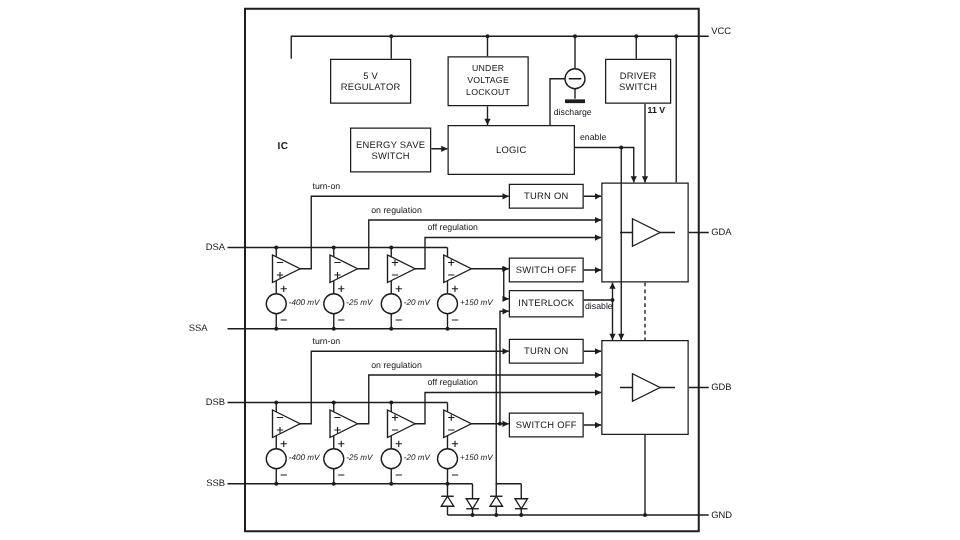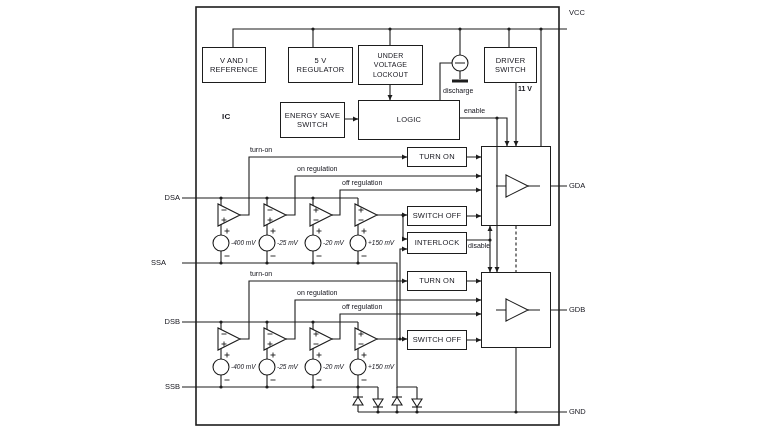--- a/index.html
+++ b/index.html
@@ -22,25 +22,21 @@
   svg .sym{stroke:#1d1d1d;stroke-width:1.1;fill:#fff;}
   svg .mark{stroke:#1d1d1d;stroke-width:.9;fill:none;}
   svg .ah{fill:#1d1d1d;stroke:none;}
   svg .dot{fill:#1d1d1d;stroke:none;}
 </style>
 </head>
 <body>
 
 <div class="stage">
 
-  <div class="box" style="left:202px;top:47px;width:64px;height:36px">
-    <span>V AND I</span>
-    <span>REFERENCE</span>
-  </div>
-  <div class="box" style="left:288px;top:47px;width:65px;height:36px">
+  <div class="box" style="left:264px;top:47px;width:65px;height:36px">
     <span>5 V</span>
     <span>REGULATOR</span>
   </div>
   <div class="box tight" style="left:358px;top:45px;width:65px;height:40px">
     <span>UNDER</span>
     <span>VOLTAGE</span>
     <span>LOCKOUT</span>
   </div>
   <div class="box" style="left:484px;top:47px;width:53px;height:36px">
     <span>DRIVER</span>
@@ -68,21 +64,21 @@
   </div>
   <div class="box small" style="left:407px;top:330px;width:60px;height:20px">
     <span>SWITCH OFF</span>
   </div>
 
   <div class="box" style="left:481px;top:146px;width:70px;height:80px"></div>
   <div class="box" style="left:481px;top:272px;width:70px;height:76px"></div>
 
   <div class="lbl ic" style="left:222px;top:112px">IC</div>
 
-  <div class="lbl pin" style="left:569px;top:8px">VCC</div>
+  <div class="lbl pin" style="left:569px;top:20px">VCC</div>
   <div class="lbl pin" style="left:569px;top:181px">GDA</div>
   <div class="lbl pin" style="left:569px;top:305px">GDB</div>
   <div class="lbl pin" style="left:569px;top:407px">GND</div>
   <div class="lbl pin pin-l" style="left:150px;top:193px">DSA</div>
   <div class="lbl pin pin-l" style="left:136px;top:258px">SSA</div>
   <div class="lbl pin pin-l" style="left:150px;top:317px">DSB</div>
   <div class="lbl pin pin-l" style="left:150px;top:382px">SSB</div>
 
   <div class="lbl" style="left:443px;top:87px">discharge</div>
   <div class="lbl" style="left:464px;top:107px">enable</div>

